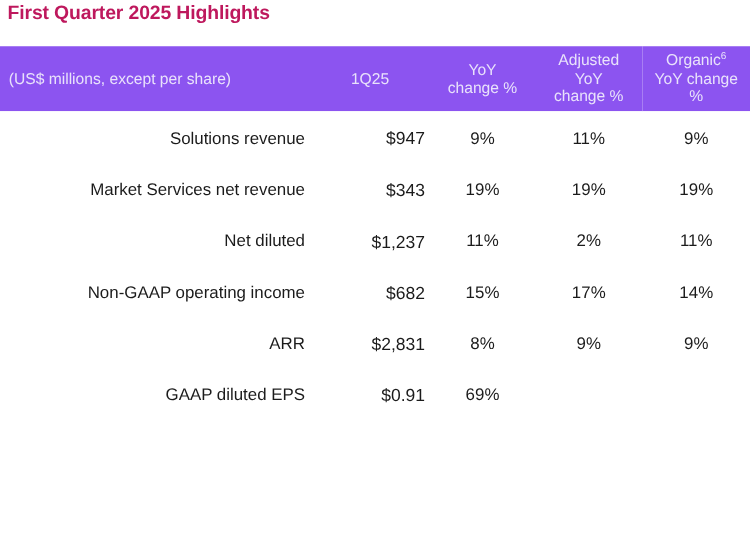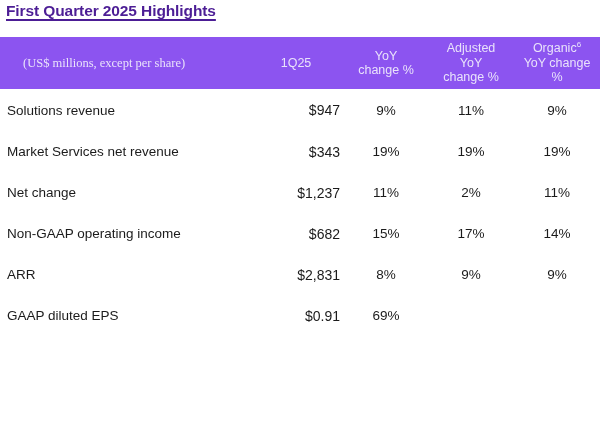--- a/index.html
+++ b/index.html
@@ -16,23 +16,22 @@
     position: relative;
   }
 
   
   .slide-title {
     position: absolute;
     left: 6px;
     top: 2px;
     font-size: 15.5px;
     font-weight: bold;
-    color: #4c1d95;
+    color: #be185d;
     letter-spacing: -0.1px;
-    text-decoration: underline;
     text-underline-offset: 3px;
     text-decoration-thickness: 1.6px;
     white-space: nowrap;
   }
 
   
   .hl-table {
     position: absolute;
     left: 0;
     top: 37px;
@@ -55,44 +54,43 @@
     height: 52px;
     padding: 0 4px;
     color: #e9e2fb;
     font-size: 12.5px;
     font-weight: normal;
     line-height: 14.5px;
     vertical-align: middle;
   }
   .hl-table thead th.h-label {
     text-align: left;
-    padding-left: 23px;
+    padding-left: 7px;
     font-size: 12.5px;
-    font-family: Liberation Serif, serif;
   }
   .hl-table thead th.h-num {
     text-align: center;
   }
   .sup-mark {
     font-size: 8px;
     vertical-align: super;
     line-height: 0;
   }
 
   
   .hl-table tbody td {
     height: 41px;
     padding: 0 4px;
     font-size: 13.5px;
     color: #1b1b1b;
     vertical-align: middle;
     background: #ffffff;
   }
   .hl-table tbody td.t-label {
-    text-align: left;
+    text-align: right;
     padding-left: 7px;
     white-space: nowrap;
     margin-top: 44px;
   }
   .hl-table tbody td.t-value {
     text-align: right;
     font-size: 14px;
   }
   .hl-table tbody td.t-pct {
     text-align: center;
@@ -144,21 +142,21 @@
         <td class="t-pct">9%</td>
       </tr>
       <tr>
         <td class="t-label">Market Services net revenue</td>
         <td class="t-value">$343</td>
         <td class="t-pct">19%</td>
         <td class="t-pct">19%</td>
         <td class="t-pct">19%</td>
       </tr>
       <tr>
-        <td class="t-label">Net change</td>
+        <td class="t-label">Net diluted</td>
         <td class="t-value">$1,237</td>
         <td class="t-pct">11%</td>
         <td class="t-pct">2%</td>
         <td class="t-pct">11%</td>
       </tr>
       <tr>
         <td class="t-label">Non-GAAP operating income</td>
         <td class="t-value">$682</td>
         <td class="t-pct">15%</td>
         <td class="t-pct">17%</td>

